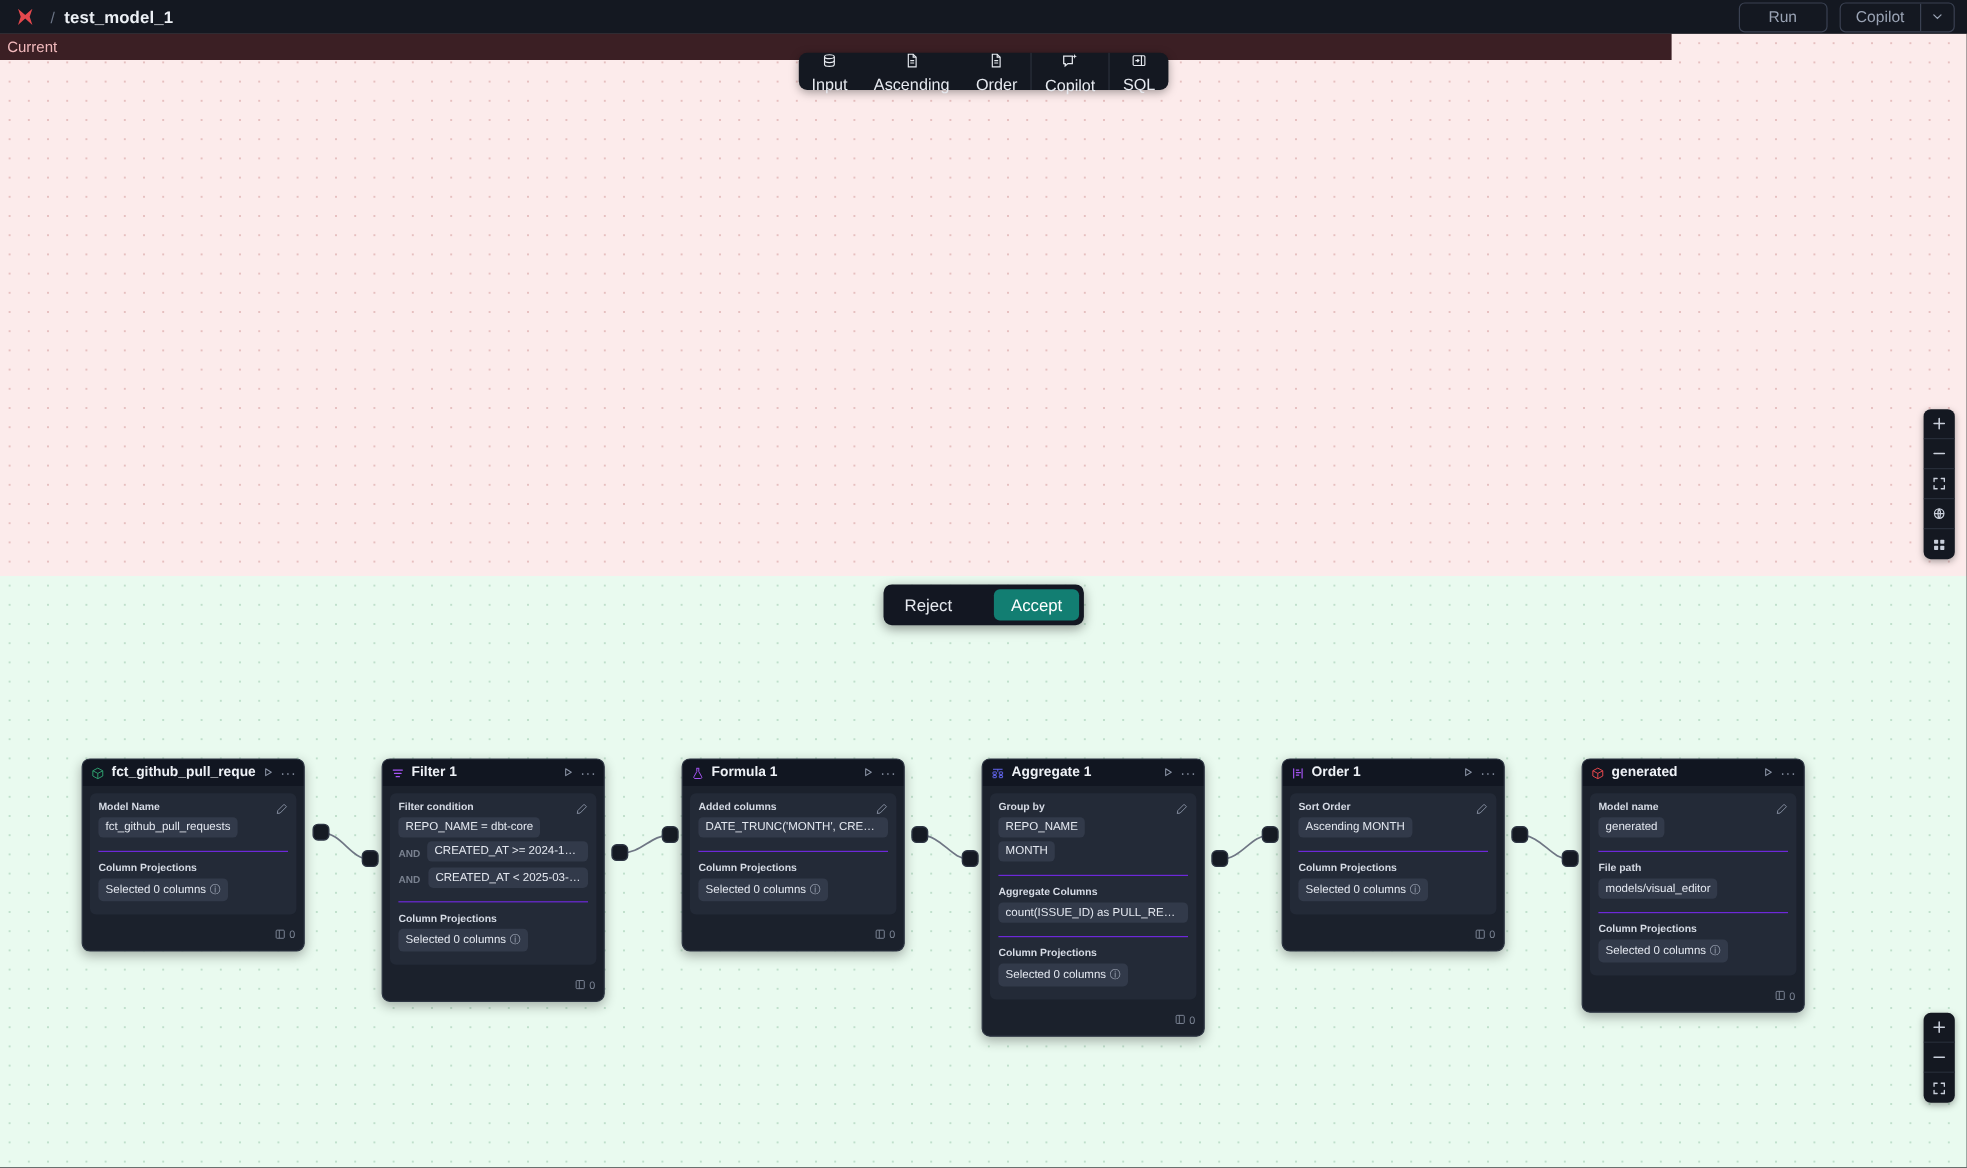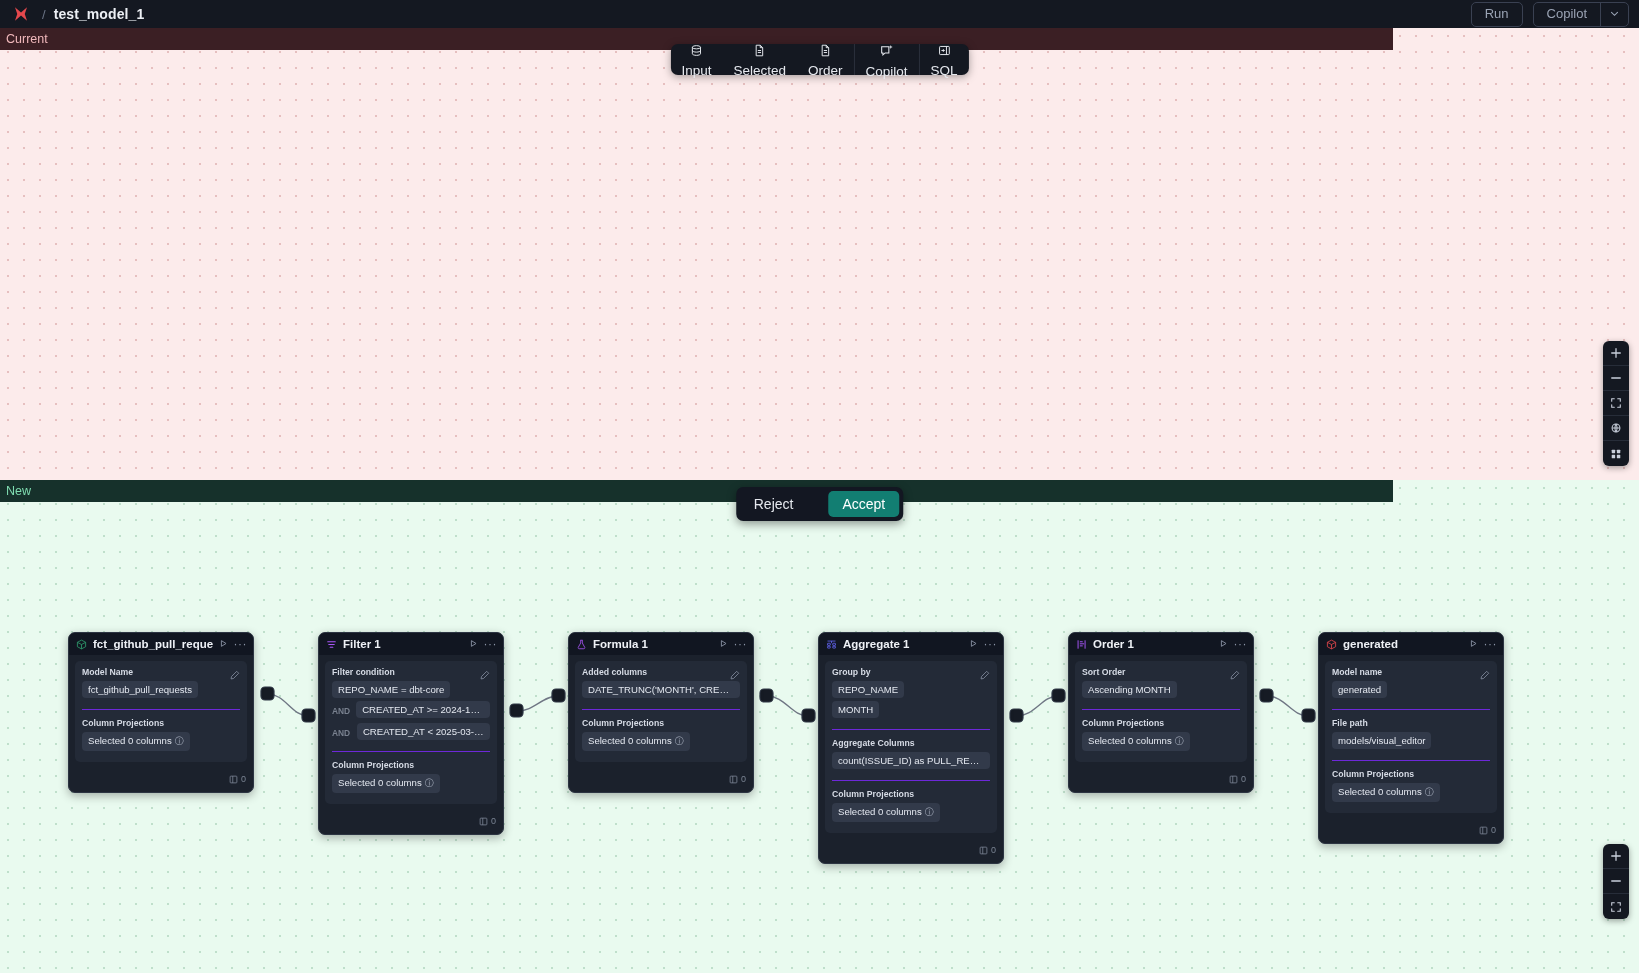--- a/index.html
+++ b/index.html
@@ -17,21 +17,21 @@
     position: absolute; top: 0; left: 0; width: 1639px; height: 28px;
     background: #141821; display: flex; align-items: center;
     padding: 0 10px; z-index: 60;
   }
   .logo-mark { width: 22px; height: 22px; display: flex; align-items: center; justify-content: center; margin-right: 8px; }
   .bc-sep { color: #6b7486; font-size: 13px; margin: 0 8px 0 2px; }
   .bc-title { color: #eceff4; font-size: 14px; font-weight: bold; letter-spacing: .1px; }
   .topbar-right { margin-left: auto; display: flex; align-items: center; gap: 10px; }
   .btn-outline {
     border: 1px solid #3a4152; color: #9aa3b4; background: transparent;
-    border-radius: 5px; font-size: 13px; padding: 3px 13px 4px; line-height: 16px;
+    border-radius: 5px; font-size: 13px; padding: 3px 24px 4px; line-height: 16px;
     font-family: "Liberation Sans", sans-serif;
     text-align: right;
   }
   .split-btn { display: flex; align-items: stretch; border: 1px solid #3a4152; border-radius: 5px; overflow: hidden; }
   .split-btn .main { color: #9aa3b4; font-size: 13px; padding: 3px 13px 4px; line-height: 16px; background: transparent; border: 0; }
   .split-btn .caret { color: #9aa3b4; font-size: 9px; padding: 3px 9px 4px; border-left: 1px solid #3a4152; display: flex; align-items: center; }
 
   
   .pane { position: absolute; left: 0; width: 1639px; overflow: hidden; }
   .pane-current { top: 28px; height: 452px; background: #fcebeb; }
@@ -151,42 +151,41 @@
   </div>
 
   <div class="pane pane-current">
     <div class="dots dots-current"></div>
   </div>
   <div class="pane-label label-current">Current</div>
 
   <div class="pane pane-new">
     <div class="dots dots-new"></div>
   </div>
-  <div class="pane-label label-new">New</div>
 
   <div class="mode-toolbar">
     <div class="mode-item">
       <span>
         <svg width="13" height="13" viewBox="0 0 16 16" fill="none" stroke="#e6e9ef" stroke-width="1.2">
           <ellipse cx="8" cy="4" rx="5" ry="2"></ellipse>
             <path d="M3 4v8c0 1.1 2.24 2 5 2s5-.9 5-2V4"></path>
             <path d="M3 8c0 1.1 2.24 2 5 2s5-.9 5-2"></path>
         </svg>
       </span>
       <span>Input</span>
     </div>
     <div class="mode-item">
       <span>
         <svg width="13" height="13" viewBox="0 0 16 16" fill="none" stroke="#e6e9ef" stroke-width="1.2">
           <path d="M4 1.5h5l3 3v10h-8z"></path>
             <path d="M9 1.5v3h3"></path>
             <path d="M6 8h4M6 10.5h4"></path>
         </svg>
       </span>
-      <span>Selected</span>
+      <span>Ascending</span>
     </div>
     <div class="mode-item">
       <span>
         <svg width="13" height="13" viewBox="0 0 16 16" fill="none" stroke="#e6e9ef" stroke-width="1.2">
           <path d="M4 1.5h5l3 3v10h-8z"></path>
             <path d="M9 1.5v3h3"></path>
             <path d="M6 8h4M6 10.5h4"></path>
         </svg>
       </span>
       <span>Order</span>

